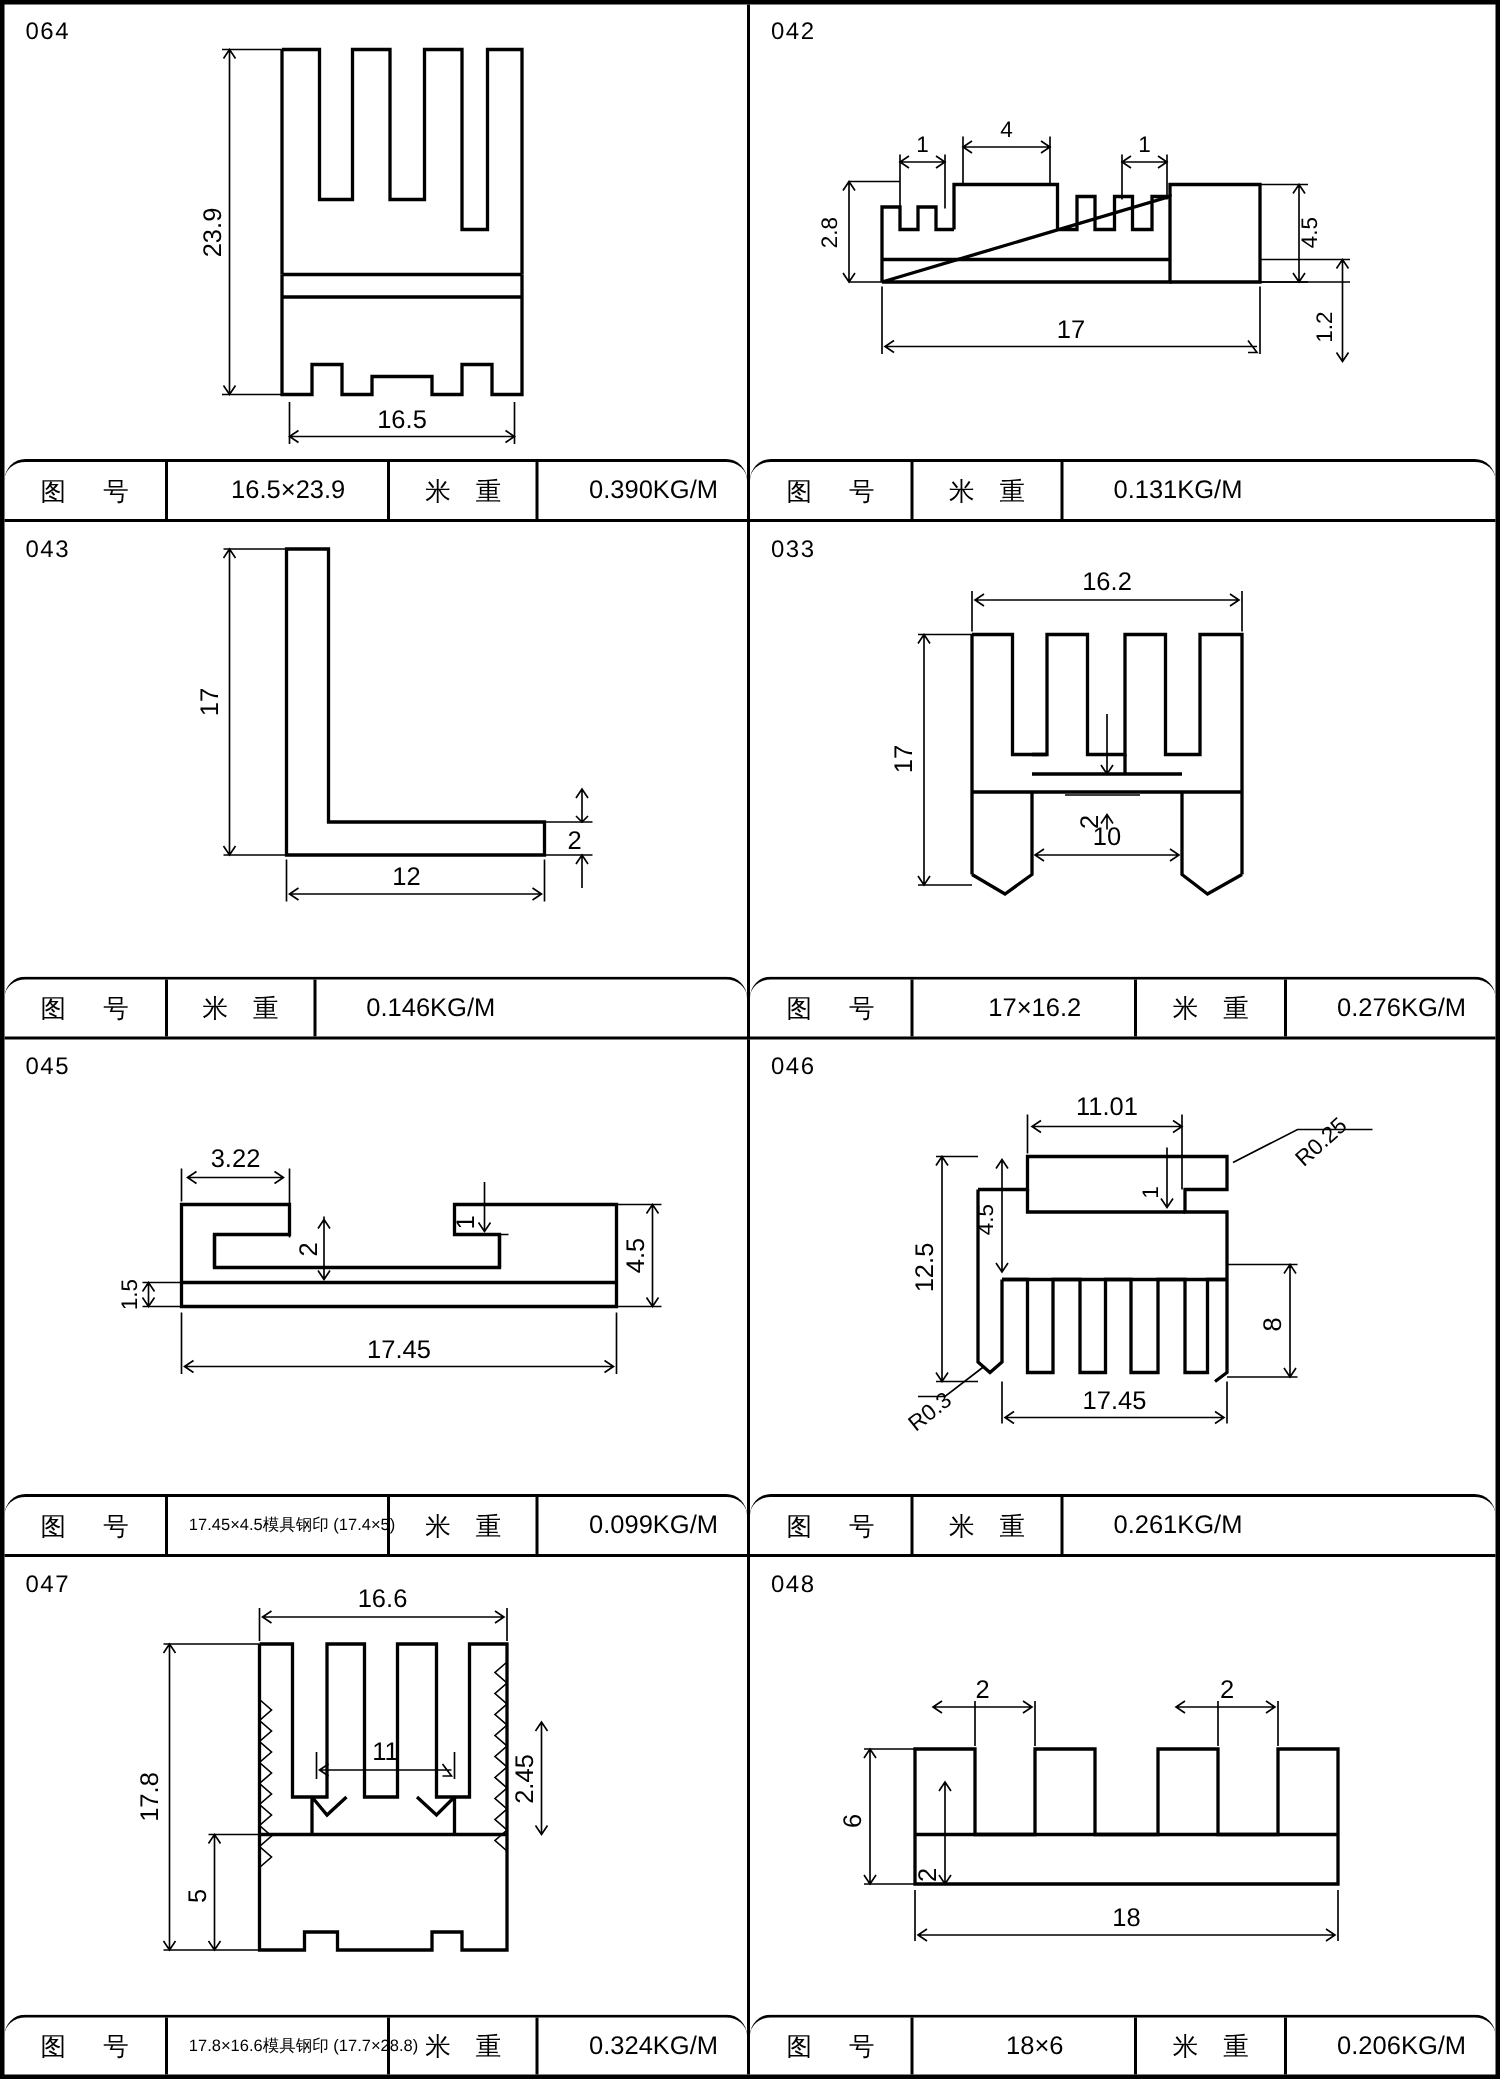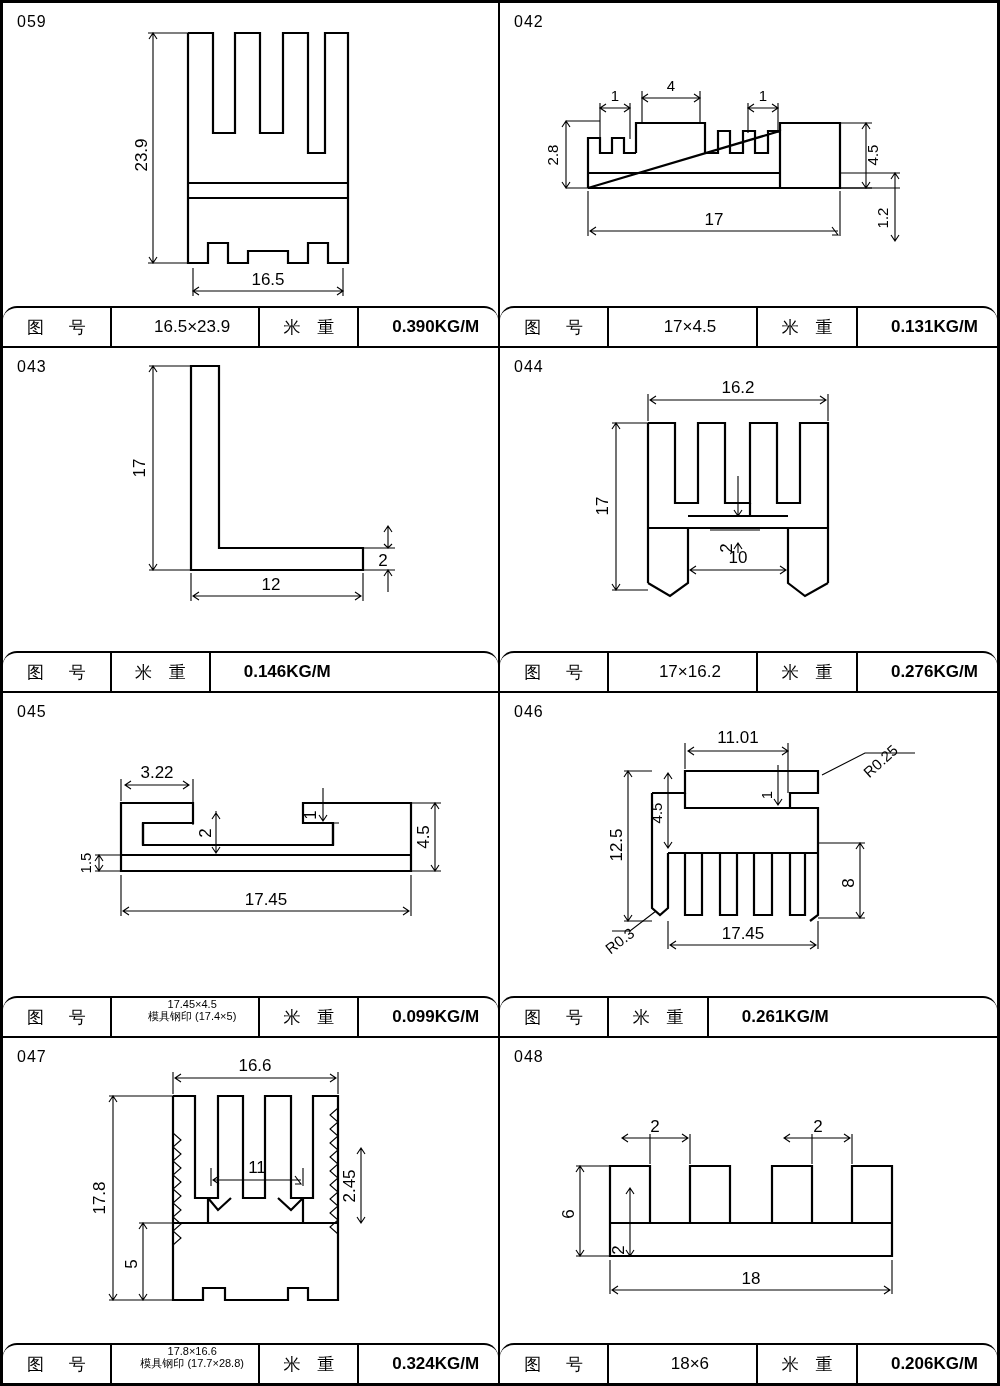--- a/index.html
+++ b/index.html
@@ -23,43 +23,43 @@
   
   .footer{
     height:38px;display:flex;align-items:stretch;border-top:2px solid #000;border-radius:14px;
   }
   .fcell{
     display:flex;align-items:center;justify-content:center;
     border-right:2px solid #000;box-sizing:border-box;font-size:17px;
     white-space:nowrap;
     padding-left:14px;
   }
-  .fcell:last-child{border-right:none;font-weight:bold;}
+  .fcell:last-child{border-right:none;}
   .f-label{width:22%;letter-spacing:10px;padding-left:10px;}
   .f-size{width:30%;}
   .f-mz{width:20%;letter-spacing:6px;padding-left:6px;}
   .f-w{width:28%;}
-  .two-line{display:flex;flex-direction:column;align-items:center;justify-content:flex-start;line-height:1.12;}
+  .two-line{display:flex;flex-direction:row;align-items:center;justify-content:flex-start;line-height:1.12;}
   .two-line .l1{font-size:11px;}
   .two-line .l2{font-size:11px;}
   svg{display:block;position:absolute;left:0;top:0;}
   .ln{stroke:#000;fill:none;stroke-width:2.2;}
   .dim{stroke:#000;fill:none;stroke-width:1.1;}
   .txt{font-family:"Liberation Sans","DejaVu Sans",sans-serif;font-size:17px;fill:#000;}
   .txts{font-family:"Liberation Sans","DejaVu Sans",sans-serif;font-size:15px;fill:#000;}
 </style>
 </head>
 <body>
 
 <div id="page">
   <div class="grid">
 
     <div class="cell">
       <div class="drawing">
-        <div class="code">059</div>
+        <div class="code">064</div>
         <svg width="497" height="308" viewBox="0 0 497 308">
 
           <path class="ln" d="M185,30 L185,175 L185,180
                               M185,30 L210,30 L210,130 L232,130 L232,30 L257,30 L257,130 L280,130 L280,30 L305,30 L305,150 L322,150 L322,30 L345,30 L345,180
                               M185,180 L345,180"></path>
           <path class="ln" d="M185,180 L185,260 L205,260 L205,240 L225,240 L225,260 L245,260 L245,248 L285,248 L285,260 L305,260 L305,240 L325,240 L325,260 L345,260 L345,180"></path>
           <path class="ln" d="M185,195 L345,195"></path>
 
           <path class="dim" d="M150,30 L150,260 M146,36 L150,30 L154,36 M146,254 L150,260 L154,254"></path>
           <path class="dim" d="M185,30 L145,30 M185,260 L145,260"></path>
@@ -112,21 +112,20 @@
           <path class="dim" d="M340,170 L400,170 M340,185 L400,185"></path>
           <text class="txts" x="388" y="215" text-anchor="middle" transform="rotate(-90 388 215)">1.2</text>
 
           <path class="dim" d="M90,228 L338,228 M96,224 L90,228 L96,232 M332,224 L338,232 L332,232"></path>
           <path class="dim" d="M88,188 L88,233 M340,188 L340,233"></path>
           <text class="txt" x="214" y="222" text-anchor="middle">17</text>
         </svg>
       </div>
       <div class="footer">
         <div class="fcell f-label">图 号</div>
-        <div class="fcell f-size">17×4.5</div>
         <div class="fcell f-mz">米 重</div>
         <div class="fcell f-w">0.131KG/M</div>
       </div>
     </div>
 
     <div class="cell">
       <div class="drawing">
         <div class="code">043</div>
         <svg width="497" height="308" viewBox="0 0 497 308">
           <path class="ln" d="M188,18 L216,18 L216,200 L360,200 L360,222 L188,222 Z"></path>
@@ -146,21 +145,21 @@
       </div>
       <div class="footer">
         <div class="fcell f-label">图 号</div>
         <div class="fcell f-mz">米 重</div>
         <div class="fcell f-w">0.146KG/M</div>
       </div>
     </div>
 
     <div class="cell">
       <div class="drawing">
-        <div class="code">044</div>
+        <div class="code">033</div>
         <svg width="497" height="308" viewBox="0 0 497 308">
           <path class="ln" d="M148,75 L148,235 M148,75 L175,75 L175,155 L198,155 L198,75 L225,75 L225,155 L250,155 L250,75 L277,75 L277,155 L300,155 L300,75 L328,75 L328,235
                               M148,180 L328,180
                               M148,235 L170,248 L188,235 L188,180
                               M288,180 L288,235 L305,248 L328,235"></path>
           <path class="ln" d="M188,155 L198,155 M250,155 L250,168 M188,168 L288,168"></path>
 
           <path class="dim" d="M150,52 L326,52 M156,48 L150,52 L156,56 M320,48 L326,52 L320,56"></path>
           <path class="dim" d="M148,46 L148,73 M328,46 L328,73"></path>
           <text class="txt" x="238" y="45" text-anchor="middle">16.2</text>

